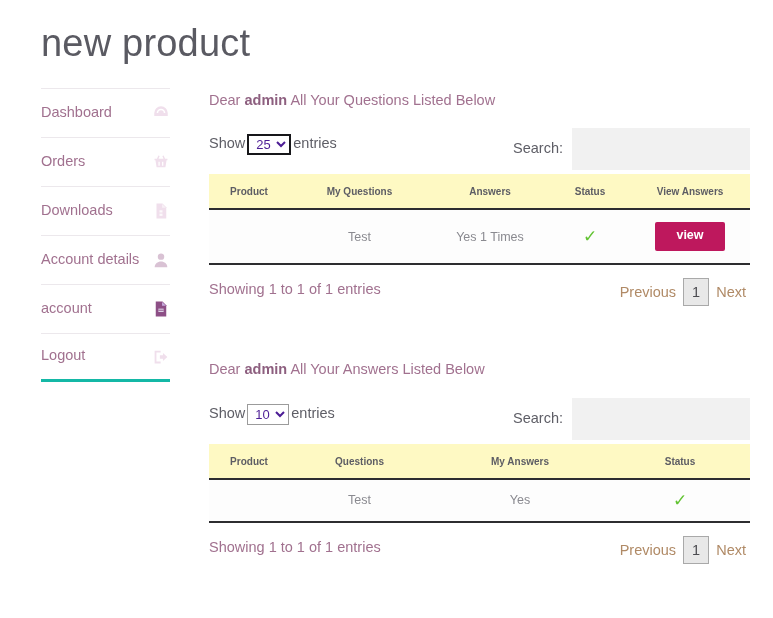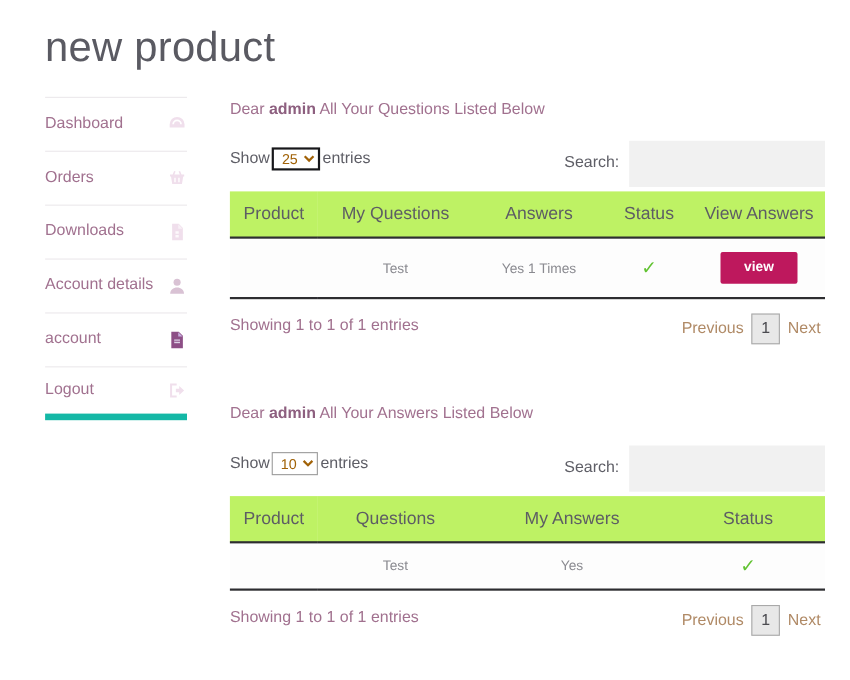--- a/index.html
+++ b/index.html
@@ -53,21 +53,21 @@
     color: #a1718f;
   }
   .nav-icon {
     width: 18px;
     height: 18px;
     display: block;
     flex: 0 0 auto;
     opacity: 1;
   }
   .nav-icon svg { display: block; }
-  .sidebar .nav-item:last-child { border-bottom: 6px solid #14b8a6; }
+  .sidebar .nav-item:last-child { border-bottom: 3px solid #14b8a6; }
 
   
   .content {
     position: absolute;
     left: 209px;
     top: 92px;
     width: 541px;
   }
   .section { position: relative; }
   .section + .section { margin-top: 43px; }
@@ -88,21 +88,21 @@
     position: absolute;
     left: 0;
     top: 6px;
     color: #5e5e66;
     font-size: 14.5px;
     white-space: nowrap;
   }
   .length-box select {
     font-family: "Liberation Sans", sans-serif;
     font-size: 13px;
-    color: #a16207;
+    color: #4c1d95;
     height: 21px;
     padding: 0 2px 0 3px;
     margin: 0 2px;
     background: #ffffff;
     border: 1px solid #9b9b9b;
     border-radius: 0;
     vertical-align: middle;
   }
   .length-box.focused select {
     border: 2px solid #17171a;
@@ -136,24 +136,24 @@
     box-sizing: border-box;
     border-radius: 0;
   }
 
   table.dt {
     width: 541px;
     border-collapse: collapse;
     table-layout: fixed;
   }
   table.dt thead th {
-    background: #bef264;
+    background: #fef9c3;
     color: #5d5d64;
-    font-size: 16px;
-    font-weight: normal;
+    font-size: 10px;
+    font-weight: bold;
     text-align: center;
     padding: 12px 4px 11px 4px;
     border: none;
     border-bottom: 2px solid #2d2d30;
   }
   table.dt tbody td {
     text-align: center;
     font-size: 12.5px;
     color: #8a8a90;
     padding: 12px 4px;

